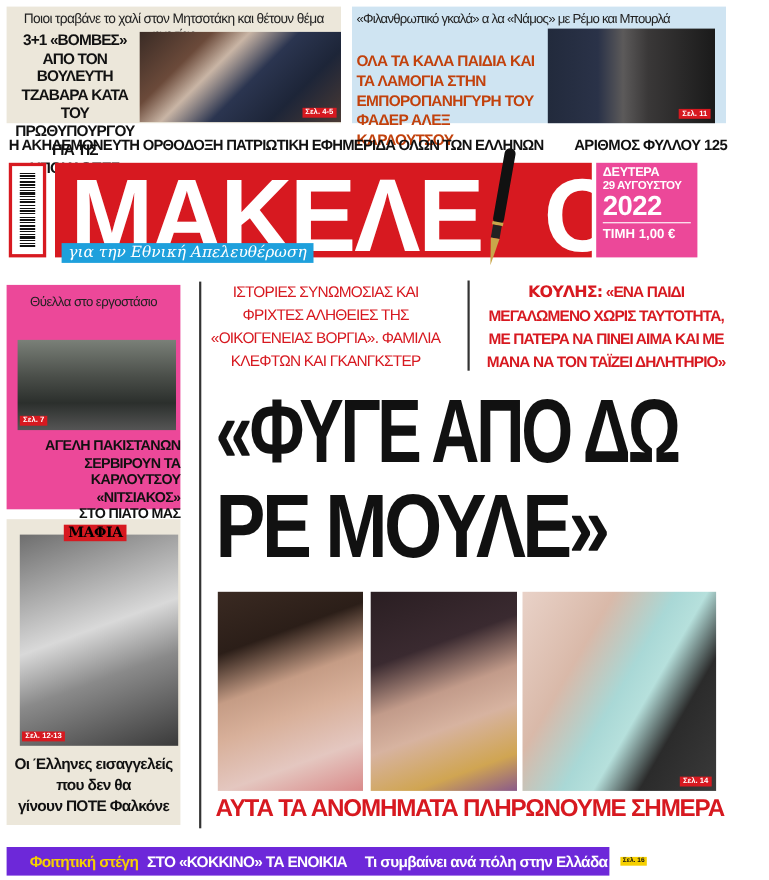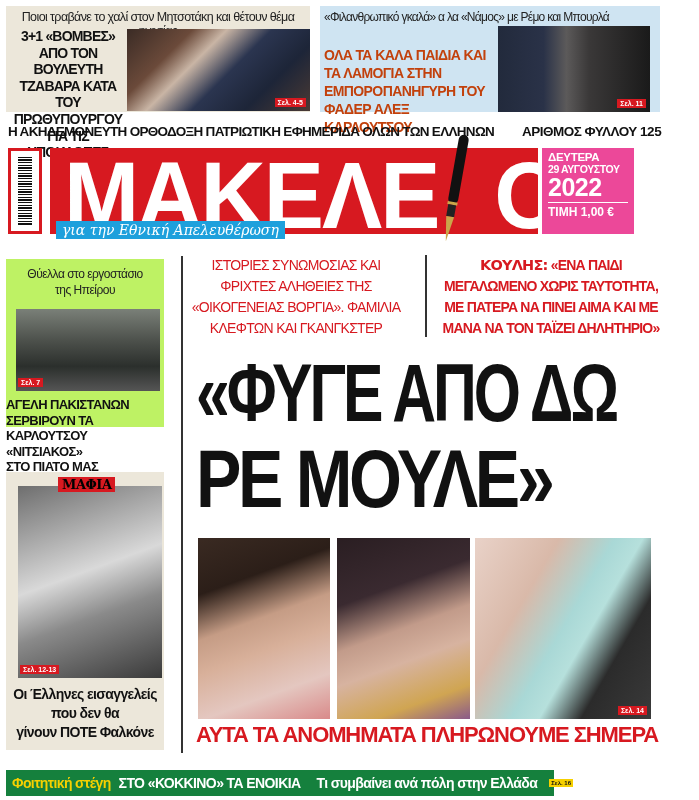--- a/index.html
+++ b/index.html
@@ -29,43 +29,43 @@
   #pen{position:absolute;left:394px;top:-14px;width:22px;height:110px;transform:rotate(10deg)}
   #subtitle{left:56px;top:221px;background:#1ea0dc;color:#fff;font-family:"DejaVu Serif",serif;font-style:italic;font-size:14px;padding:1px 6px;white-space:nowrap}
   #date-box{left:542px;top:148px;width:92px;height:86px;background:#ec4899;color:#fff;padding:3px 6px}
   #date-box .day{font-size:11.5px;font-weight:700;letter-spacing:-0.3px}
   #date-box .date{font-size:10.5px;font-weight:700;letter-spacing:-0.4px}
   #date-box .year{font-size:25px;font-weight:700;line-height:25px;letter-spacing:-0.5px}
   #date-box .sep{height:1px;background:#fff;margin:2px 0}
   #date-box .price{font-size:12px;font-weight:700}
 
   
-  #box-factory{left:6px;top:259px;width:158px;height:168px;background:#bef264}
+  #box-factory{left:6px;top:259px;width:158px;height:204px;background:#ec4899}
   #box-factory .kicker{position:absolute;left:0;right:0;top:7px;text-align:center;font-size:12px;line-height:16px;color:#222;letter-spacing:-0.5px}
   #box-factory .photo{position:absolute;left:10px;top:50px;width:144px;height:82px;background:linear-gradient(180deg,#7a8078 0%,#4b4f4a 40%,#2b2f2c 70%,#555 100%)}
-  #box-factory .head{position:absolute;left:0;right:0;top:138px;text-align:left;font-size:13px;line-height:15.5px;font-weight:700;color:#111;letter-spacing:-0.6px}
+  #box-factory .head{position:absolute;left:0;right:0;top:138px;text-align:right;font-size:13px;line-height:15.5px;font-weight:700;color:#111;letter-spacing:-0.6px}
   #box-mafia{left:6px;top:472px;width:158px;height:278px;background:#ece7da}
   #box-mafia .tag{position:absolute;left:52px;top:5px;background:#d71920;color:#000000;font-family:"DejaVu Serif",serif;font-weight:700;font-size:13px;padding:0 4px;letter-spacing:-0.5px}
   #box-mafia .photo{position:absolute;left:12px;top:14px;width:144px;height:192px;background:linear-gradient(160deg,#6e6e6e 0%,#b5b5b5 30%,#d9d9d9 45%,#8a8a8a 65%,#3a3a3a 100%)}
   #box-mafia .head{position:absolute;left:0;right:0;top:213px;text-align:center;font-size:14px;line-height:19px;font-weight:700;color:#111;letter-spacing:-0.6px}
 
   
   #vrule{left:181px;top:256px;width:2px;height:497px;background:#333}
   #sub-left{left:188px;top:255px;width:216px;text-align:center;font-size:14px;line-height:21px;font-weight:400;letter-spacing:-0.7px}
   #midrule{left:425px;top:255px;width:2px;height:82px;background:#333}
   #sub-right{left:436px;top:255px;width:230px;text-align:center;font-size:14px;line-height:21px;font-weight:700;letter-spacing:-0.8px}
   #headline{left:196px;top:350px;width:480px;font-size:82px;line-height:86px;font-weight:900;color:#111;letter-spacing:-4px;white-space:nowrap}
   .ph{position:absolute;top:538px;height:181px}
   #photo1{left:198px;width:132px;background:linear-gradient(160deg,#3a2a22 0%,#2b1e18 25%,#c59c85 45%,#d8b09a 60%,#e4c7c0 80%,#d98a8a 100%)}
   #photo2{left:337px;width:133px;background:linear-gradient(160deg,#2a1e22 0%,#3a2a30 30%,#c29b8a 50%,#d7b3a0 65%,#d0a552 85%,#8a5a8a 100%)}
   #photo3{left:475px;width:176px;background:linear-gradient(120deg,#e9d2c8 0%,#d9b9a9 30%,#a9d8d6 50%,#b6e0dc 60%,#2b2b2b 75%,#3a3a3a 100%)}
   #caption{left:196px;top:722px;width:460px;font-size:22px;font-weight:700;letter-spacing:-1.1px;white-space:nowrap}
 
   
-  #strip{left:6px;top:770px;width:548px;height:26px;background:#15803d;display:flex;align-items:center;padding-left:6px;gap:8px;white-space:nowrap}
+  #strip{left:6px;top:770px;width:548px;height:26px;background:#6d28d9;display:flex;align-items:center;padding-left:21px;gap:8px;white-space:nowrap}
   #strip .k{color:#f6d000;font-weight:700;font-size:14px;letter-spacing:-0.6px}
   #strip .t{color:#fff;font-weight:700;font-size:14px;letter-spacing:-0.6px}
   #strip .sq{width:8px;height:8px;background:#f6d000}
   #strip .pgy{background:#f6d000;color:#111;font-size:6px;font-weight:700;padding:1px 2px;margin-left:4px}
 </style>
 </head>
 <body>
 
 <div id="teaser-left" class="abs">
   <div class="kicker">Ποιοι τραβάνε το χαλί στον Μητσοτάκη και θέτουν θέμα ηγεσίας</div>
@@ -117,21 +117,20 @@
   <div class="day">ΔΕΥΤΕΡΑ</div>
   <div class="date">29 ΑΥΓΟΥΣΤΟΥ</div>
   <div class="year">2022</div>
   <div class="sep"></div>
   <div class="price">ΤΙΜΗ 1,00 €</div>
 </div>
 
 <div id="box-factory" class="abs">
   <div class="kicker">
     <div>Θύελλα στο εργοστάσιο</div>
-    <div>της Ηπείρου</div>
   </div>
   <div class="photo">
     <span class="pg" style="left:2px;bottom:4px">Σελ. 7</span>
   </div>
   <div class="head">
     <div>ΑΓΕΛΗ ΠΑΚΙΣΤΑΝΩΝ</div>
     <div>ΣΕΡΒΙΡΟΥΝ ΤΑ</div>
     <div>ΚΑΡΛΟΥΤΣΟΥ «ΝΙΤΣΙΑΚΟΣ»</div>
     <div>ΣΤΟ ΠΙΑΤΟ ΜΑΣ</div>
   </div>

